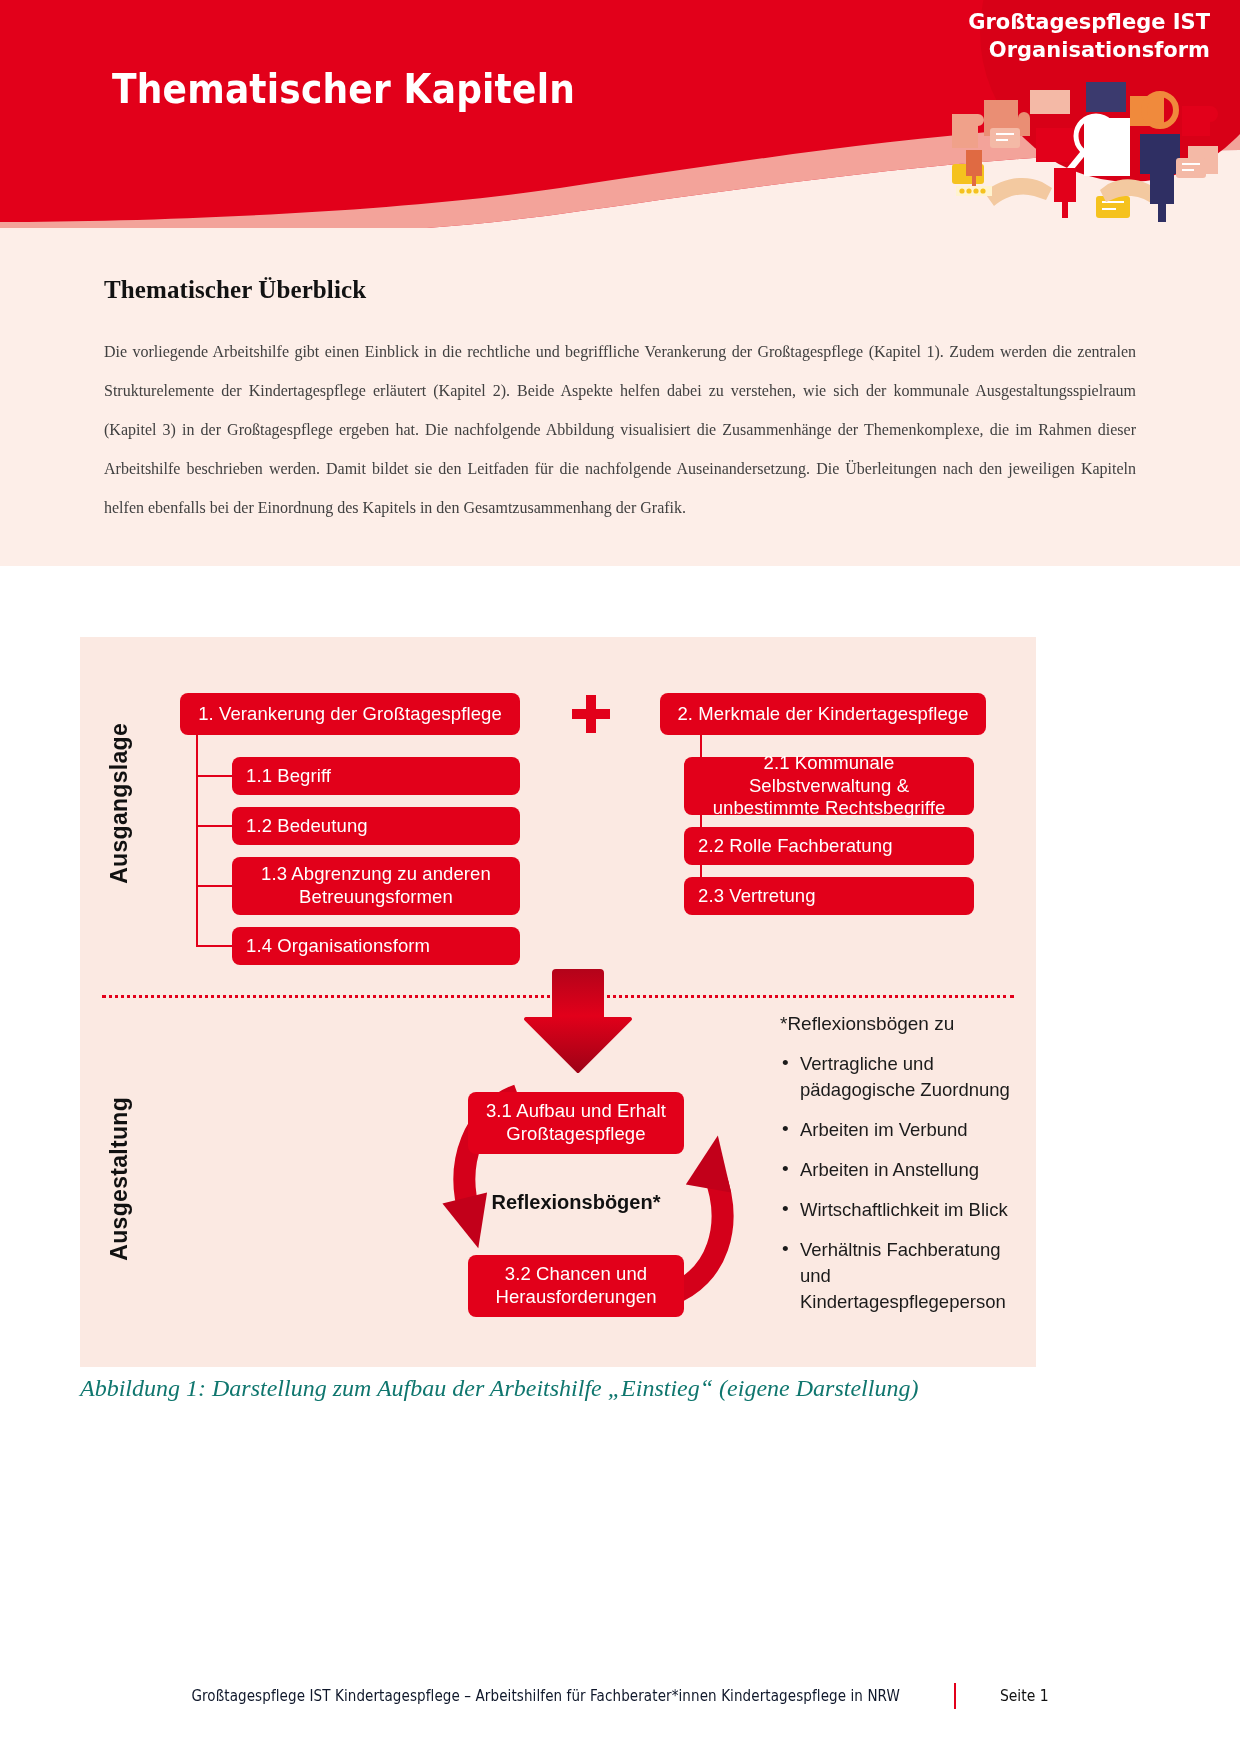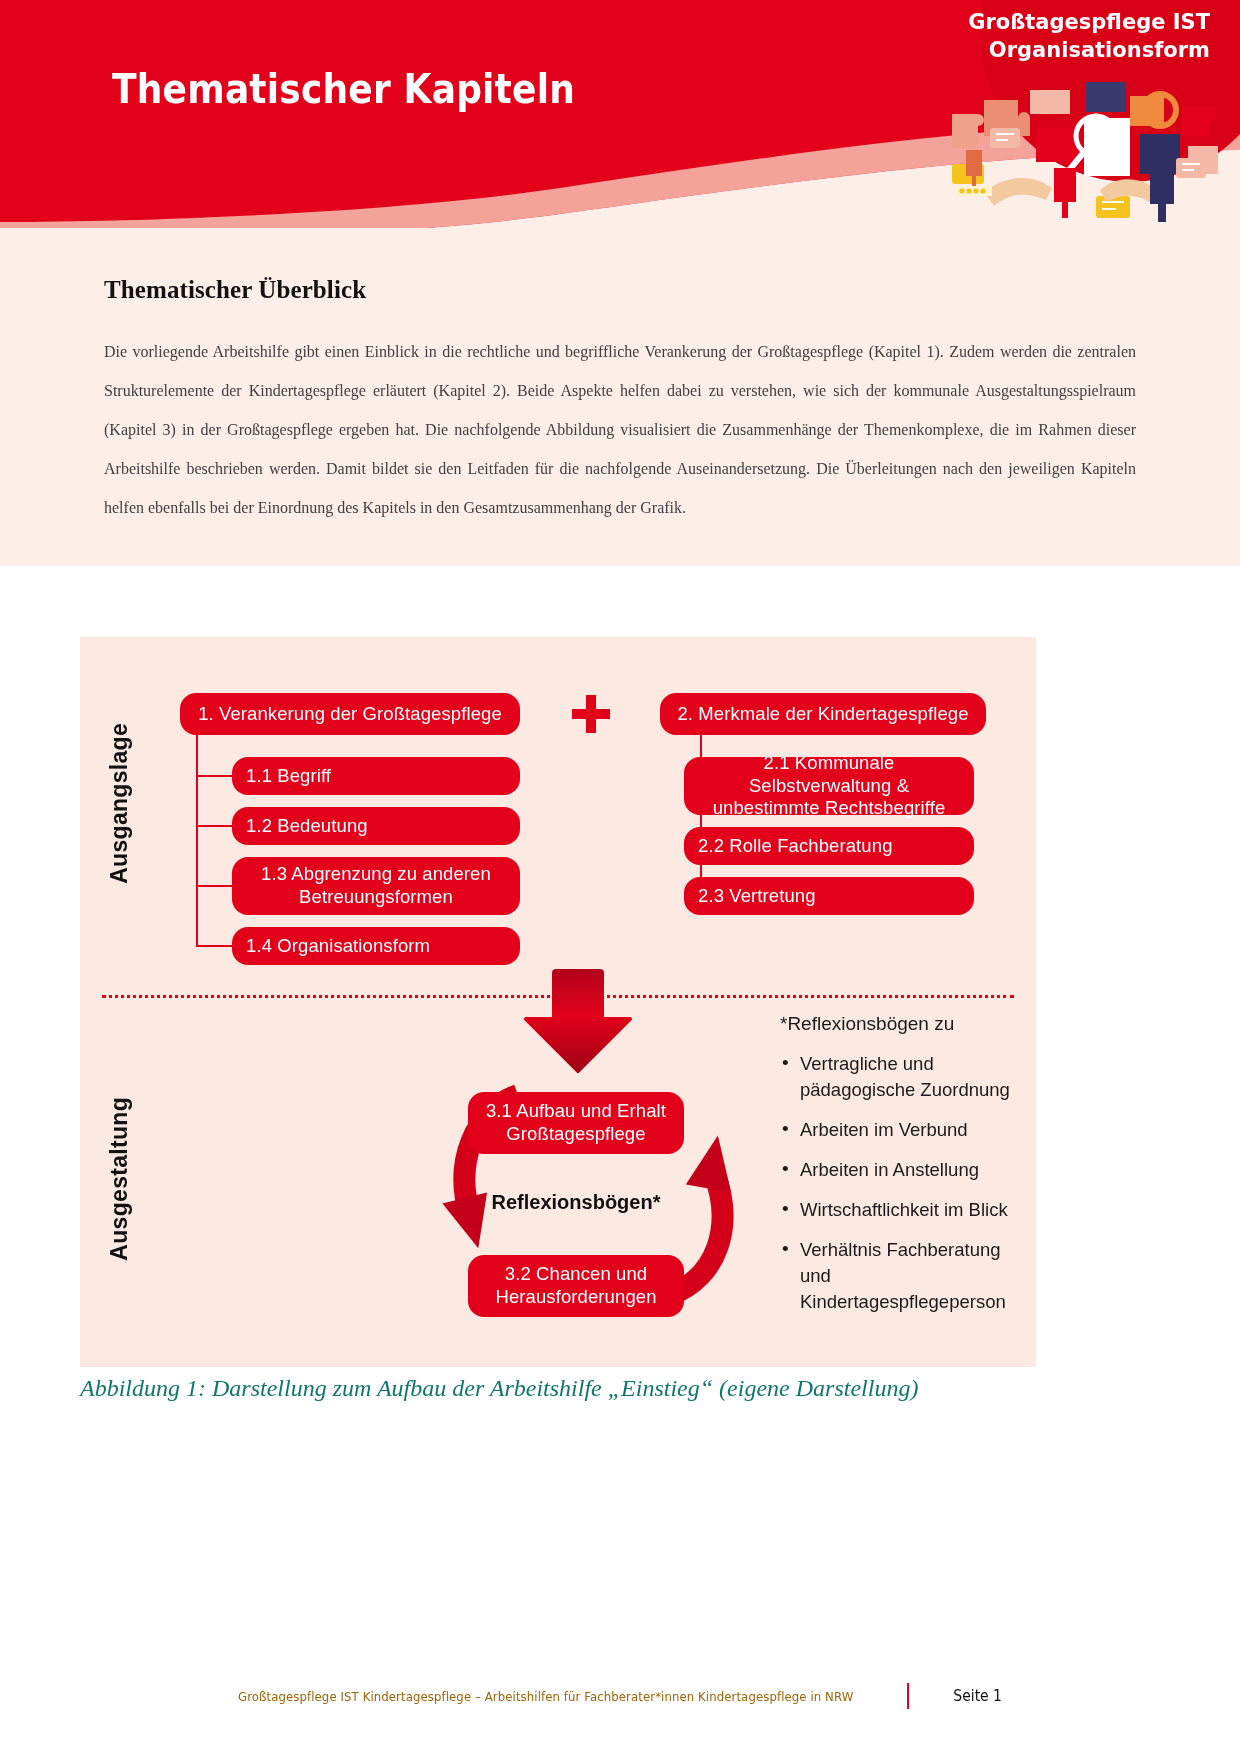--- a/index.html
+++ b/index.html
@@ -146,21 +146,21 @@
     width: 912px;
     height: 0;
     border-top: 3px dotted #e2001a;
   }
 
   
   .box {
     position: absolute;
     background: #e2001a;
     color: #ffffff;
-    border-radius: 16px;
+    border-radius: 8px;
     display: flex;
     align-items: center;
     font-size: 18.5px;
     line-height: 1.22;
     padding: 6px 14px;
     letter-spacing: .1px;
   }
   .box.center { justify-content: center; text-align: center; }
   .box.left   { justify-content: flex-start; text-align: left; }
 
@@ -282,22 +282,22 @@
     position: absolute;
     left: 0;
     top: 1676px;
     width: 1240px;
     height: 40px;
     display: flex;
     align-items: center;
     justify-content: center;
   }
   .footer-text {
-    font-size: 13px;
-    color: #a16207;
+    font-size: 15px;
+    color: #0f172a;
     font-family: "DejaVu Sans", sans-serif;
     font-stretch: condensed;
     letter-spacing: .1px;
   }
   .footer-sep {
     width: 2px;
     height: 26px;
     background: #e2001a;
     margin: 0 44px 0 54px;
   }

